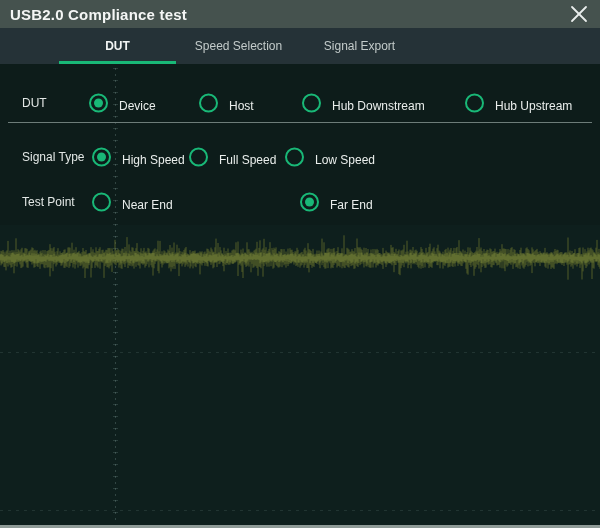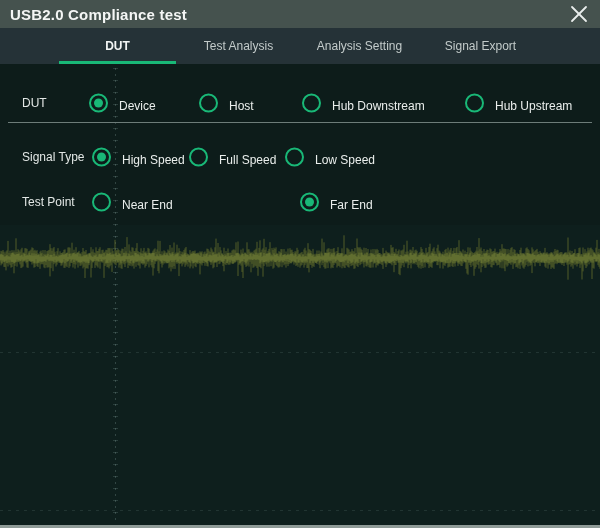--- a/index.html
+++ b/index.html
@@ -91,22 +91,21 @@
     <svg width="18" height="18" viewBox="0 0 18 18">
       <line x1="2" y1="2" x2="16" y2="16" stroke="#e9edec" stroke-width="1.8" stroke-linecap="round"></line>
       <line x1="16" y1="2" x2="2" y2="16" stroke="#e9edec" stroke-width="1.8" stroke-linecap="round"></line>
     </svg>
   </span>
 </div>
 
 <div class="tabbar">
   <div class="tabs">
     <div class="tab active">DUT</div>
-    <div class="tab">Test Analysis</div>
-    <div class="tab">Analysis Setting</div>
+    <div class="tab">Speed Selection</div>
     <div class="tab">Signal Export</div>
   </div>
 </div>
 
 <div class="scope-area"></div>
 <div class="graticule-v"></div>
 <div class="graticule-vticks"></div>
 <div class="graticule-h" id="gh1"></div>
 <div class="graticule-h" id="gh2"></div>
 

